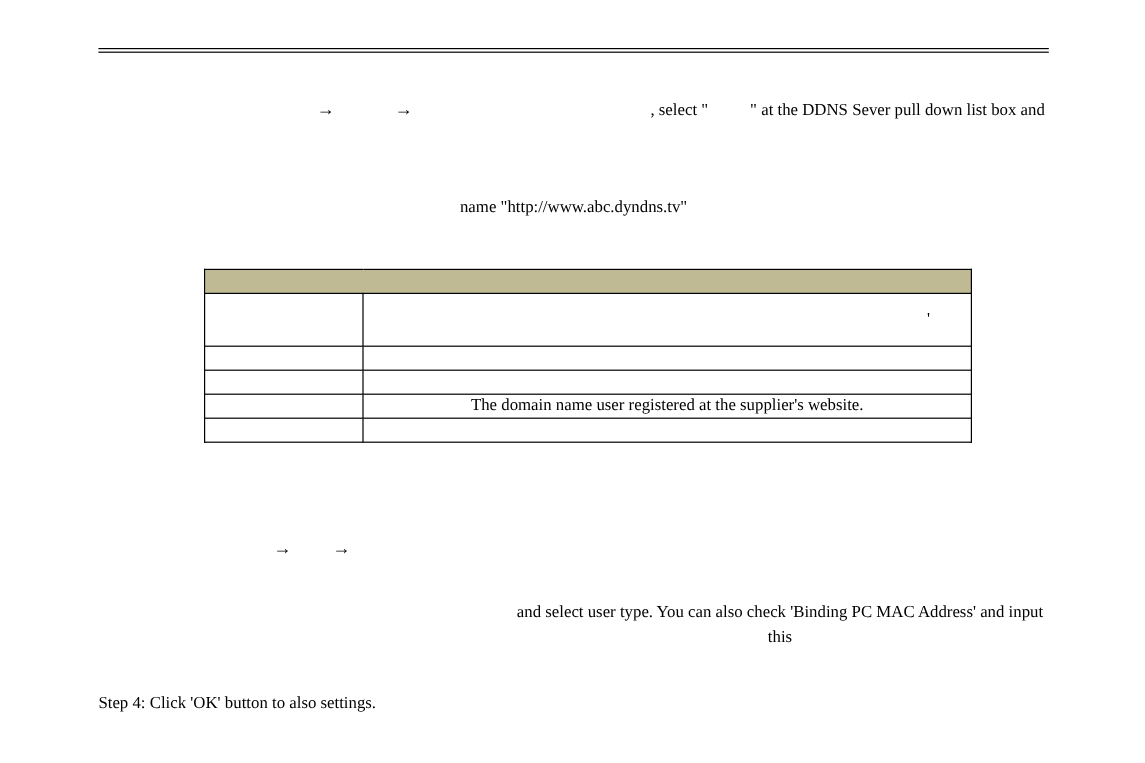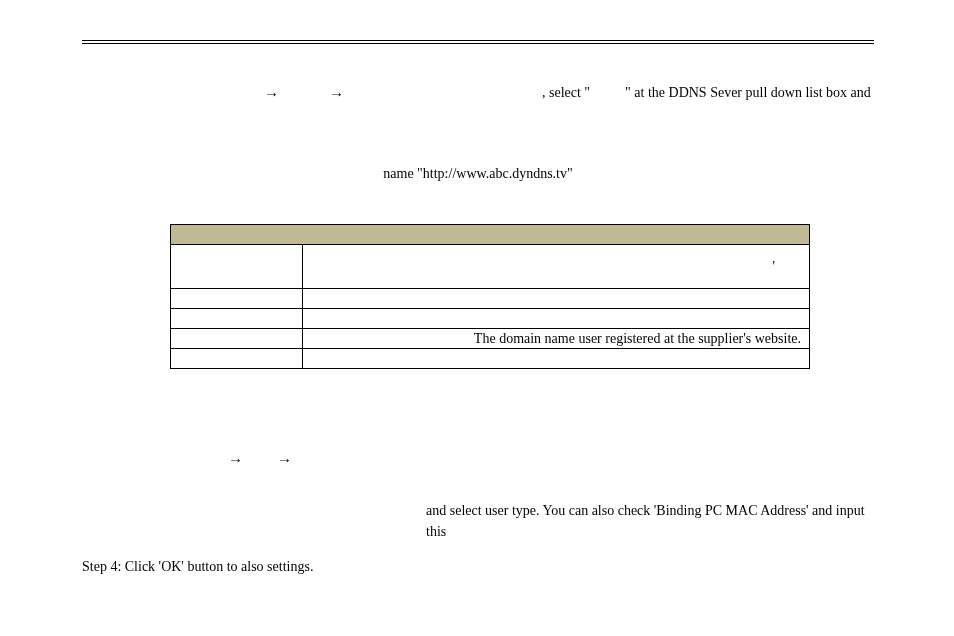--- a/index.html
+++ b/index.html
@@ -51,21 +51,21 @@
       margin-bottom: 80px;
     }
     table {
       border-collapse: collapse;
       width: 640px;
     }
     th, td {
       border: 1px solid #000;
       font-size: 14px;
       font-weight: normal;
-      text-align: right;
+      text-align: center;
       vertical-align: middle;
       padding: 0 8px;
     }
     thead th {
       background: #bfb994;
       height: 20px;
       border: 1px solid #000;
     }
     .col-left {
       width: 132px;
@@ -87,21 +87,22 @@
     }
     .row-step2 .arrows2 {
       margin-left: 146px;
       display: inline-flex;
       gap: 34px;
       font-family: Arial, sans-serif;
       font-size: 15px;
     }
     .row-step3-line {
       margin-left: 344px;
-      margin-bottom: 14px;
+      margin-bottom: 34px;
+      text-align: center;
     }
     .row-step4 {
     }
     .arrow {
       font-family: Arial, sans-serif;
     }
   </style>
 </head>
 <body>
 

